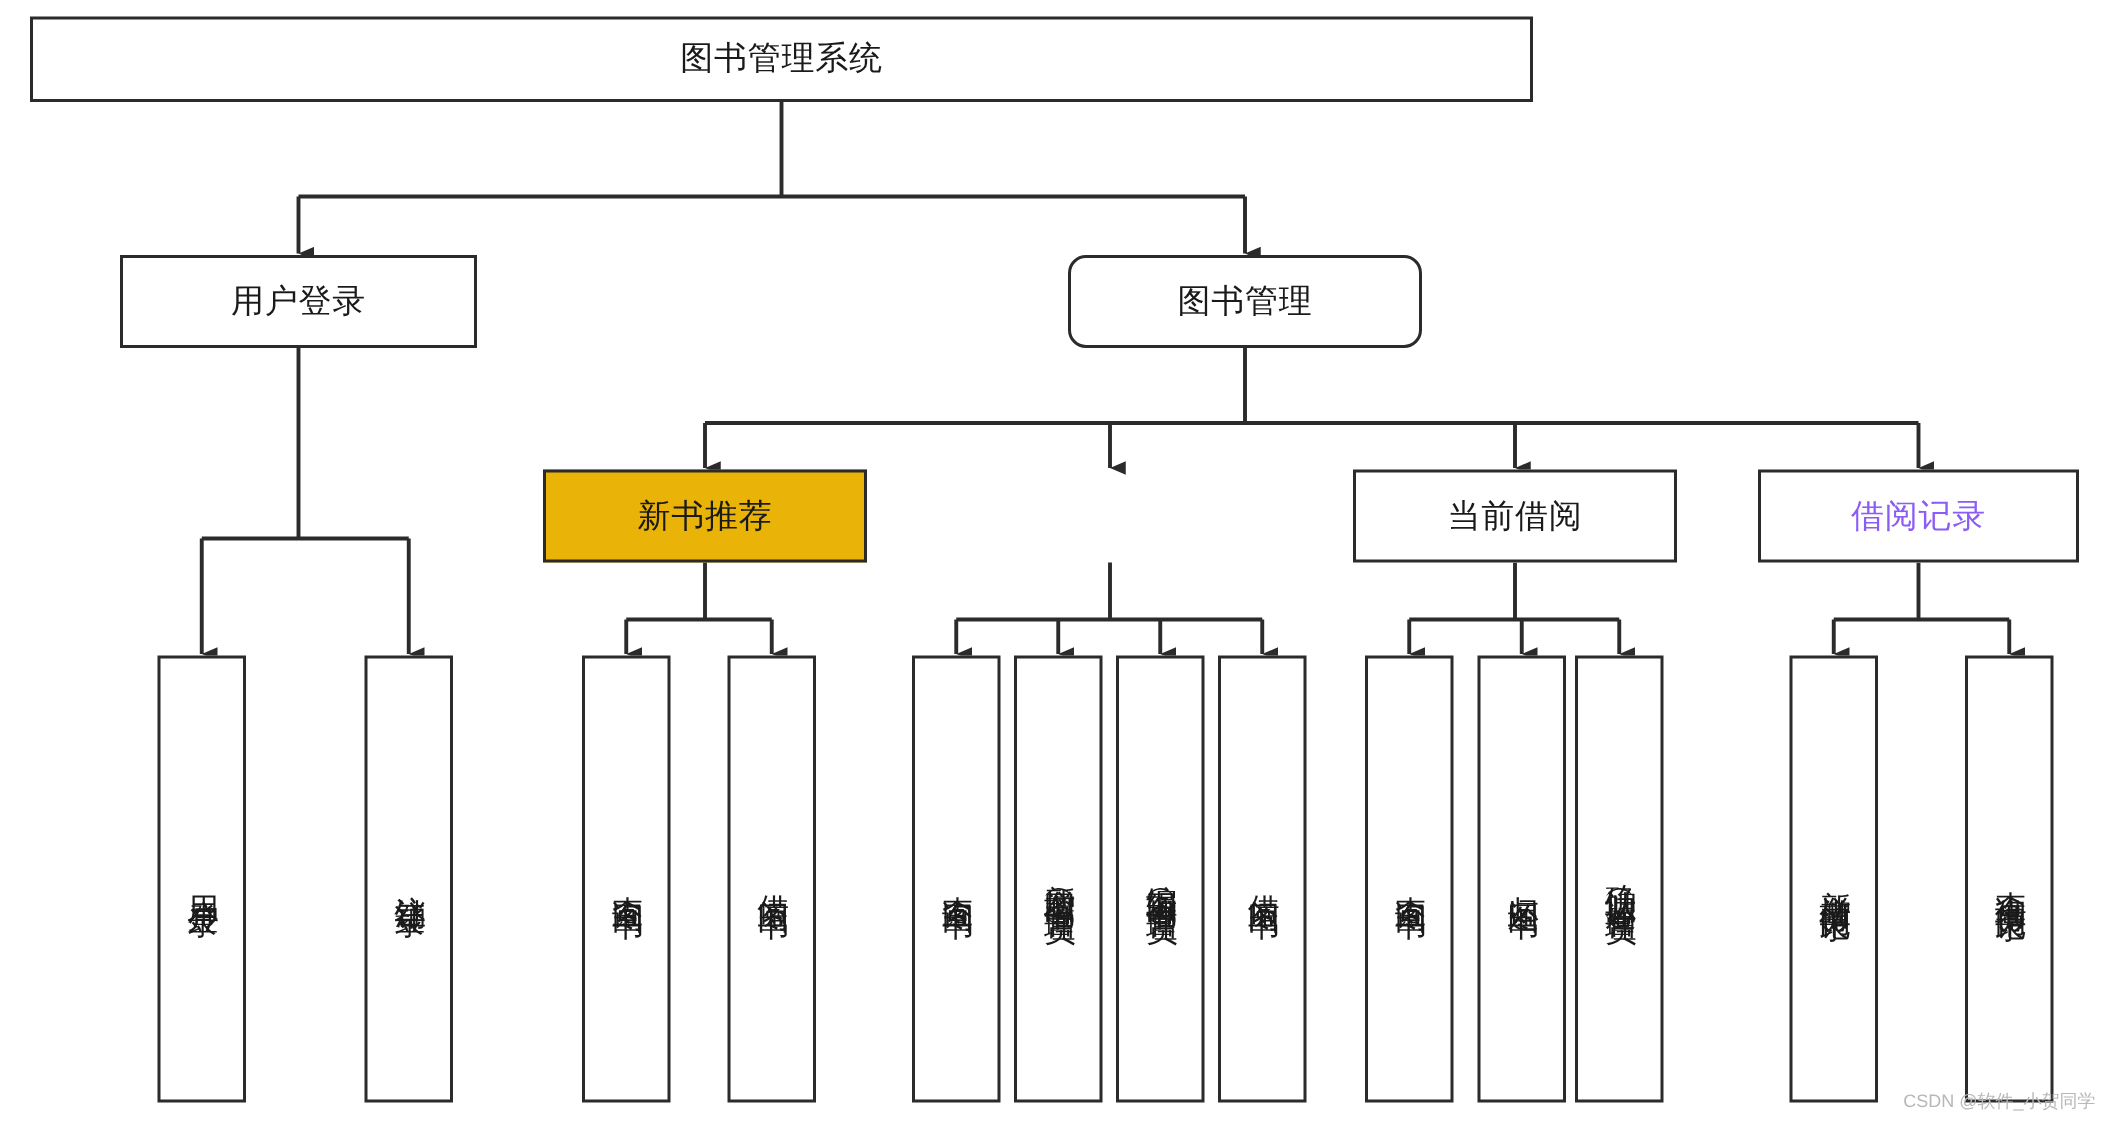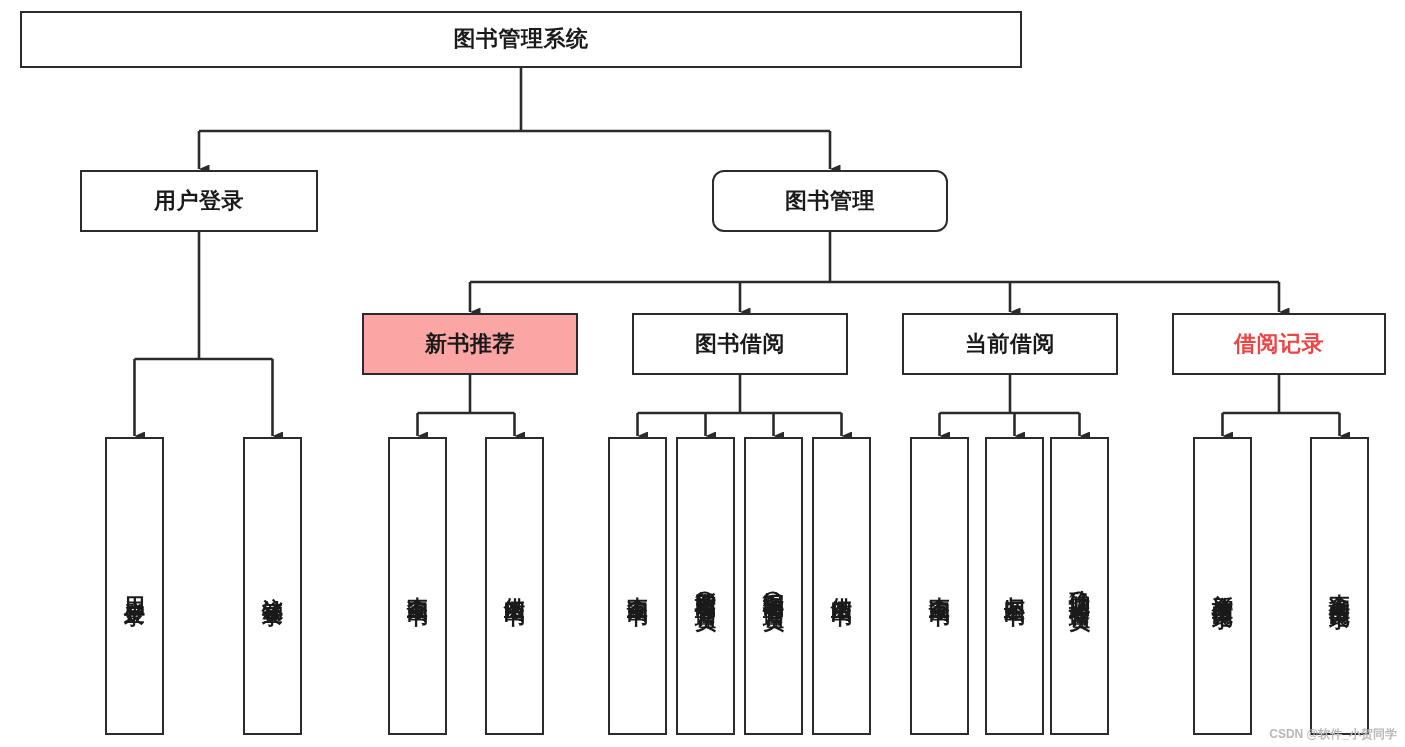--- a/index.html
+++ b/index.html
@@ -11,21 +11,20 @@
     width: 1405px;
     height: 747px;
     font-family: "Liberation Sans", "DejaVu Sans", sans-serif;
     overflow: hidden;
     position: relative;
   }
   #diagram-root {
     position: relative;
     width: 1405px;
     height: 747px;
-    font-weight: bold;
   }
   svg.flow {
     position: absolute;
     left: 0;
     top: 0;
     width: 1405px;
     height: 747px;
   }
   .node-box {
     position: absolute;
@@ -115,31 +114,28 @@
     <span class="node-label-h" style="color: rgb(26, 26, 26);">图书管理系统</span>
   </div>
 
   <div class="node-box" style="left: 80px; top: 170px; width: 238px; height: 62px; border-color: rgb(43, 43, 43); background: rgb(255, 255, 255);">
     <span class="node-label-h" style="color: rgb(26, 26, 26);">用户登录</span>
   </div>
   <div class="node-box" style="left: 712px; top: 170px; width: 236px; height: 62px; border-color: rgb(43, 43, 43); background: rgb(255, 255, 255); border-radius: 12px;">
     <span class="node-label-h" style="color: rgb(26, 26, 26);">图书管理</span>
   </div>
 
-  <div class="node-box" style="left: 362px; top: 313px; width: 216px; height: 62px; border-color: rgb(43, 43, 43); background: #fca5a5;">
+  <div class="node-box" style="left: 362px; top: 313px; width: 216px; height: 62px; border-color: rgb(43, 43, 43); background: #eab308;">
     <span class="node-label-h" style="color: rgb(26, 26, 26);">新书推荐</span>
-  </div>
-  <div class="node-box" style="left: 632px; top: 313px; width: 216px; height: 62px; border-color: rgb(43, 43, 43); background: rgb(255, 255, 255);">
-    <span class="node-label-h" style="color: rgb(26, 26, 26);">图书借阅</span>
   </div>
   <div class="node-box" style="left: 902px; top: 313px; width: 216px; height: 62px; border-color: rgb(43, 43, 43); background: rgb(255, 255, 255);">
     <span class="node-label-h" style="color: rgb(26, 26, 26);">当前借阅</span>
   </div>
   <div class="node-box" style="left: 1172px; top: 313px; width: 214px; height: 62px; border-color: rgb(43, 43, 43); background: rgb(255, 255, 255);">
-    <span class="node-label-h" style="color: #ef4444;">借阅记录</span>
+    <span class="node-label-h" style="color: #8b5cf6;">借阅记录</span>
   </div>
 
   <div class="node-box" style="left: 105px; top: 437px; width: 59px; height: 298px; border-color: rgb(43, 43, 43); background: rgb(255, 255, 255);">
     <span class="node-label-v" style="color: rgb(26, 26, 26);">用户登录</span>
   </div>
   <div class="node-box" style="left: 243px; top: 437px; width: 59px; height: 298px; border-color: rgb(43, 43, 43); background: rgb(255, 255, 255);">
     <span class="node-label-v" style="color: rgb(26, 26, 26);">注销登录</span>
   </div>
   <div class="node-box" style="left: 388px; top: 437px; width: 59px; height: 298px; border-color: rgb(43, 43, 43); background: rgb(255, 255, 255);">
     <span class="node-label-v" style="color: rgb(26, 26, 26);">查询图书</span>

